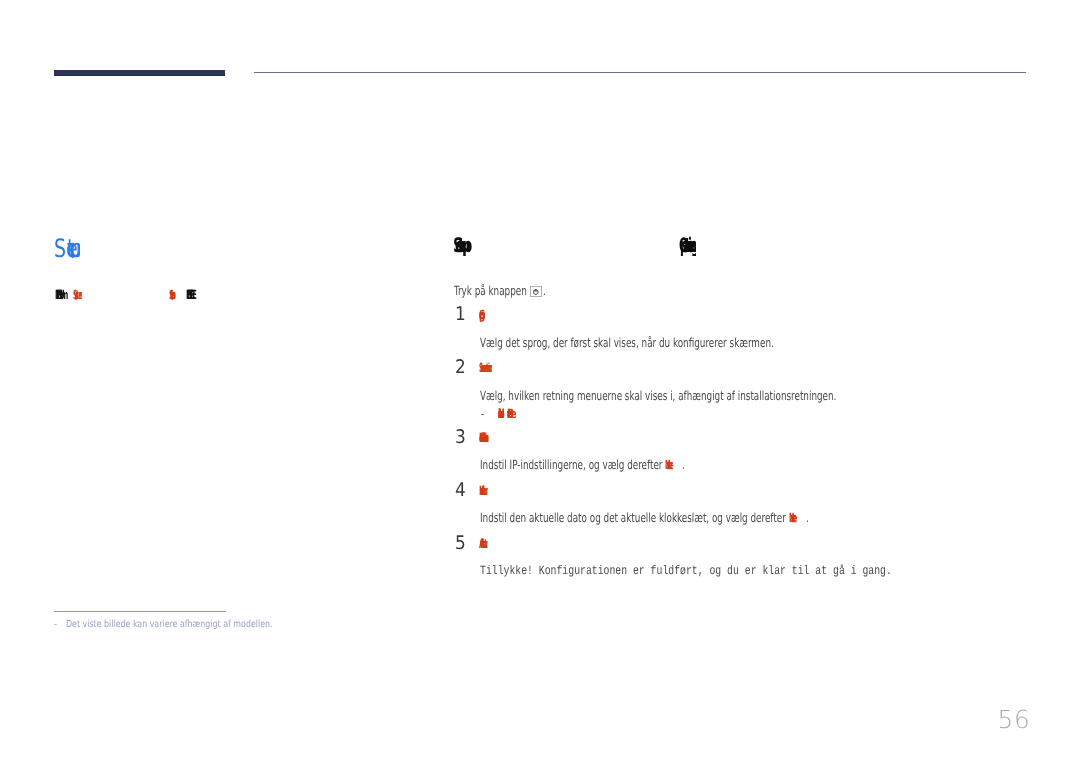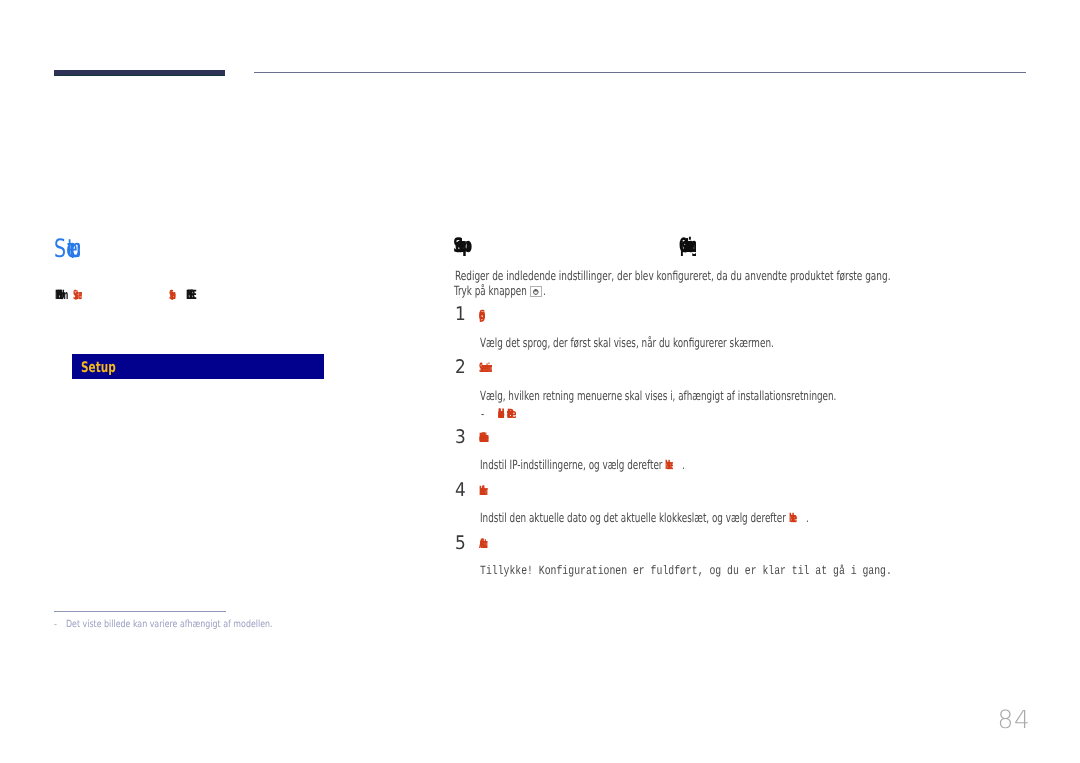--- a/index.html
+++ b/index.html
@@ -81,49 +81,43 @@
         <i style="left: 0px; transform: scaleX(0.62);">E</i>
         <i style="left: 1.15px; transform: scaleX(0.62);">N</i>
         <i style="left: 2.3px; transform: scaleX(0.62);">T</i>
         <i style="left: 3.45px; transform: scaleX(0.62);">E</i>
         <i style="left: 4.6px; transform: scaleX(0.62);">R</i>
         <i style="left: 5.75px; transform: scaleX(0.62);"> </i>
         <i style="left: 6.9px; transform: scaleX(0.62);">E</i>
       </span>
   </div>
 
-  <div class="abs osd">
-    <span class="osd-label">Setup</span>
-  </div>
 
   <div class="abs rhead" style="left:453px;top:233px">
     <span class="c clip" style="height: 23px; width: 19px;"><i style="left: 0px; transform: scaleX(0.8);">S</i><i style="left: 2.25px; transform: scaleX(0.8);">e</i><i style="left: 4.5px; transform: scaleX(0.8);">t</i><i style="left: 6.75px; transform: scaleX(0.8);">u</i><i style="left: 9px; transform: scaleX(0.8);">p</i></span>
   </div>
   <div class="abs rhead" style="left:679px;top:233px">
     <span class="c clip" style="height: 23px; width: 17px;"><i style="left: 0px; transform: scaleX(0.62);">O</i><i style="left: 1.45px; transform: scaleX(0.62);">p</i><i style="left: 2.9px; transform: scaleX(0.62);">s</i><i style="left: 4.35px; transform: scaleX(0.62);">æ</i><i style="left: 5.8px; transform: scaleX(0.62);">t</i><i style="left: 7.25px; transform: scaleX(0.62);">n</i><i style="left: 8.7px; transform: scaleX(0.62);">i</i><i style="left: 10.15px; transform: scaleX(0.62);">n</i><i style="left: 11.6px; transform: scaleX(0.62);">g</i></span>
   </div>
 
-  <div class="abs para" id="introline" style="left:455px;top:268px">
-    <span class="sqw" style="display: inline-block; width: 435.749px; height: 1em; vertical-align: baseline; position: relative;"><span class="sq" style="position: absolute; left: 0px; top: 0px;">Rediger de indledende indstillinger, der blev konfigureret, da du anvendte produktet første gang.</span></span>
-  </div>
   <div class="abs para" style="left:454px;top:283px">
     <span class="sqw" style="display: inline-block; width: 73.179px; height: 1em; vertical-align: baseline; position: relative;"><span class="sq" style="position: absolute; left: 0px; top: 0px;">Tryk på knappen</span></span><span class="keybox"><svg width="9.6" height="9.6" viewBox="0 0 24 24" style="position:absolute;left:0;top:0">
           <g>
             <circle cx="12" cy="12.4" r="5.9" fill="none" stroke="#4f4f4f" stroke-width="2.4"></circle>
             <path d="M12 4.2 l2.0 3.0 h-4.0 z" fill="#4f4f4f"></path>
             <path d="M12 20.6 l-2.0 -3.0 h4.0 z" fill="#4f4f4f"></path>
             <path d="M6.5 11.2 a5.9 5.9 0 0 1 11.0 0 z" fill="#4f4f4f"></path>
           </g>
         </svg></span><span class="sqw" style="display: inline-block; width: 3.114px; height: 1em; vertical-align: baseline; position: relative;"><span class="sq" style="position: absolute; left: 0px; top: 0px;">.</span></span>
   </div>
 
   <div class="abs fn-rule"></div>
   <div class="abs fn-dash">-</div>
   <div class="abs fn-text"><span class="sqw" style="display: inline-block; width: 206.31px; height: 1em; vertical-align: baseline; position: relative;"><span class="sq" style="position: absolute; left: 0px; top: 0px;">Det viste billede kan variere afhængigt af modellen.</span></span></div>
-  <div class="abs pageno">84</div>
+  <div class="abs pageno">56</div>
 
   <div id="steps">
       <div class="abs stepnum" style="left: 455px; top: 304.3px;">1</div>
       <div class="abs redhead" style="left: 479px; top: 306.9px;"><span class="c" style="height: 16px; width: 9px;"><i style="left: 0px; transform: scaleX(0.78);">S</i><i style="left: 0px; transform: scaleX(0.78);">p</i><i style="left: 0px; transform: scaleX(0.78);">r</i><i style="left: 0px; transform: scaleX(0.78);">o</i><i style="left: 0px; transform: scaleX(0.78);">g</i></span></div>
       <div class="abs para" style="left: 480px; top: 334.5px;"><span class="sqw" style="display: inline-block; width: 293.495px; height: 1em; vertical-align: baseline; position: relative;"><span class="sq" style="position: absolute; left: 0px; top: 0px;">Vælg det sprog, der først skal vises, når du konfigurerer skærmen.</span></span></div>
       <div class="abs stepnum" style="left: 455px; top: 357.3px;">2</div>
       <div class="abs redhead" style="left: 479px; top: 359.9px;"><span class="c clip" style="height: 12.6px; width: 13.2px;"><i style="left: 0px; transform: scaleX(0.5);">S</i><i style="left: 0.95px; transform: scaleX(0.5);">k</i><i style="left: 1.9px; transform: scaleX(0.5);">æ</i><i style="left: 2.85px; transform: scaleX(0.5);">r</i><i style="left: 3.8px; transform: scaleX(0.5);">m</i><i style="left: 4.75px; transform: scaleX(0.5);">r</i><i style="left: 5.7px; transform: scaleX(0.5);">e</i><i style="left: 6.65px; transform: scaleX(0.5);">t</i><i style="left: 7.6px; transform: scaleX(0.5);">n</i><i style="left: 8.55px; transform: scaleX(0.5);">i</i><i style="left: 9.5px; transform: scaleX(0.5);">n</i><i style="left: 10.45px; transform: scaleX(0.5);">g</i></span></div>
       <div class="abs para" style="left: 480px; top: 387.5px; text-decoration: underline;"><span class="sqw" style="display: inline-block; width: 356.553px; height: 1em; vertical-align: baseline; position: relative;"><span class="sq" style="position: absolute; left: 0px; top: 0px;">Vælg, hvilken retning menuerne skal vises i, afhængigt af installationsretningen.</span></span></div>
       <div class="abs stepnum" style="left: 455px; top: 426.9px;">3</div>
       <div class="abs redhead" style="left: 479px; top: 429.5px;"><span class="c clip" style="height: 12.6px; width: 14.25px;"><i style="left: 0px; transform: scaleX(0.62);">N</i><i style="left: 0.25px; transform: scaleX(0.62);">e</i><i style="left: 0.5px; transform: scaleX(0.62);">t</i><i style="left: 0.75px; transform: scaleX(0.62);">v</i><i style="left: 1px; transform: scaleX(0.62);">æ</i><i style="left: 1.25px; transform: scaleX(0.62);">r</i><i style="left: 1.5px; transform: scaleX(0.62);">k</i><i style="left: 1.75px; transform: scaleX(0.62);">s</i><i style="left: 2px; transform: scaleX(0.62);">i</i><i style="left: 2.25px; transform: scaleX(0.62);">n</i><i style="left: 2.5px; transform: scaleX(0.62);">d</i><i style="left: 2.75px; transform: scaleX(0.62);">s</i><i style="left: 3px; transform: scaleX(0.62);">t</i><i style="left: 3.25px; transform: scaleX(0.62);">i</i><i style="left: 3.5px; transform: scaleX(0.62);">l</i><i style="left: 3.75px; transform: scaleX(0.62);">l</i><i style="left: 4px; transform: scaleX(0.62);">i</i><i style="left: 4.25px; transform: scaleX(0.62);">n</i><i style="left: 4.5px; transform: scaleX(0.62);">g</i><i style="left: 4.75px; transform: scaleX(0.62);">e</i><i style="left: 5px; transform: scaleX(0.62);">r</i></span></div>

